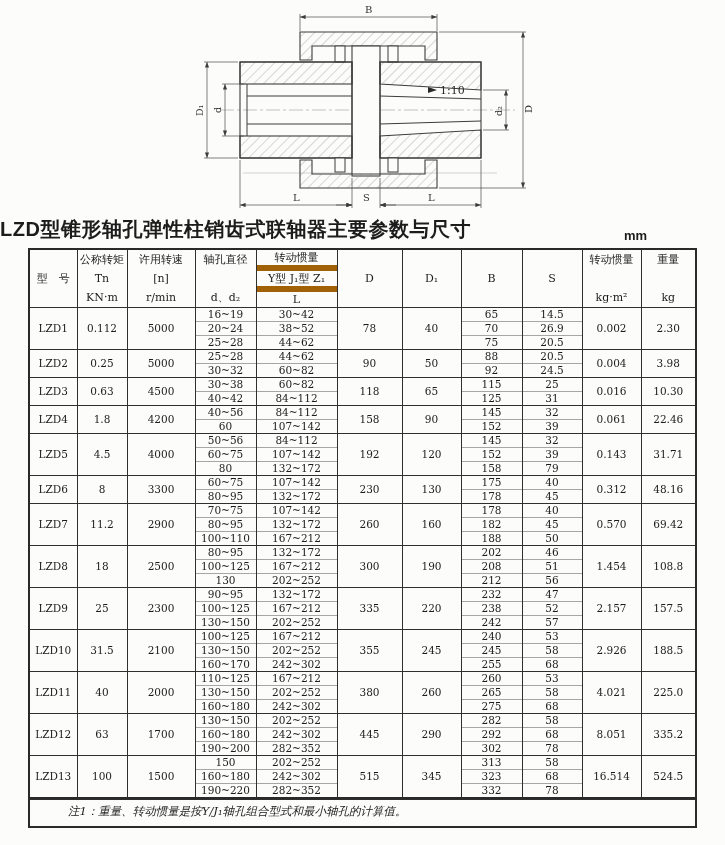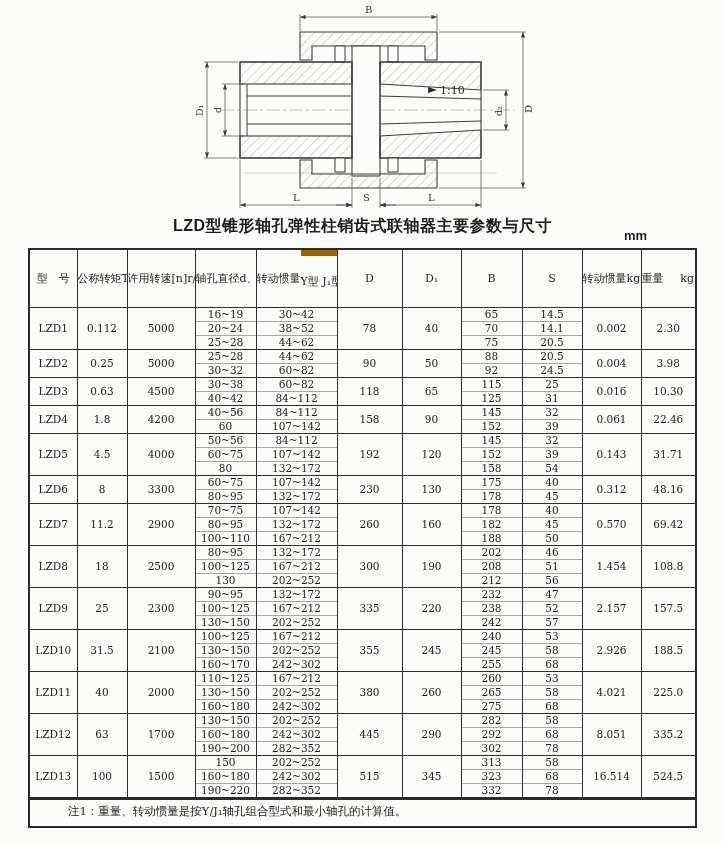--- a/index.html
+++ b/index.html
@@ -5,23 +5,23 @@
   html,body{margin:0;padding:0;}
   body{background:#e8e8e8;}
   .page{
     width:725px;height:845px;background:#fcfcfa;margin:0 auto;
     font-family:"DejaVu Serif","Liberation Serif",serif;color:#1c1c1c;
     position:relative;overflow:hidden;
   }
   .drawing{display:block;margin:0;}
   .title-row{position:relative;height:26px;margin-top:4px;}
   .doc-title{
-    position:absolute;left:0;right:0;text-align:center;
+    position:absolute;left:0;right:0;
     font-family:"Liberation Sans","DejaVu Sans",sans-serif;
-    font-weight:bold;font-size:16px;letter-spacing:.5px;
+    font-weight:bold;font-size:20px;letter-spacing:.5px;
   }
   .unit-label{
     position:absolute;right:78px;top:12px;
     font-family:"Liberation Sans","DejaVu Sans",sans-serif;
     font-size:13px;font-weight:bold;
   }
   table.spec{
     border-collapse:collapse;table-layout:fixed;
     width:669px;margin:6px auto 0 28px;
     border:2px solid #2a2a2a;
@@ -29,27 +29,27 @@
   table.spec th, table.spec td{
     border-left:1px solid #2f2f2f;border-right:1px solid #2f2f2f;
     border-top:1px solid #2f2f2f;
     padding:0;text-align:center;vertical-align:middle;
     font-weight:normal;font-size:10.5px;line-height:13px;height:13px;
     overflow:hidden;white-space:nowrap;
   }
   table.spec thead th{border-bottom:1px solid #2f2f2f;font-size:11px;}
   tr.sub td{border-top:1px solid #a6a6a6;}
   td.model-cell{font-size:11px;}
-  .hstack{display:flex;flex-direction:row;justify-content:space-between;height:57px;}
+  .hstack{display:flex;flex-direction:column;justify-content:space-between;height:57px;}
   .hstack > div{flex:1;display:flex;align-items:center;justify-content:center;}
   .hstack.ruled > div + div{border-top:6px solid #a16207;}
   .notes{
     width:669px;margin:0 auto 0 28px;box-sizing:border-box;
     border:2px solid #2a2a2a;border-top:1px solid #2f2f2f;
-    padding:4px 6px 7px 38px;font-size:11.5px;line-height:15px;
+    padding:4px 6px 7px 38px;font-size:11.5px;line-height:15px;font-style:italic;
   }
   .notes .note2{padding-left:13px;}
 </style>
 </head>
 <body>
 
 <div class="page">
 
   <svg class="drawing" width="725" height="212" viewBox="0 0 725 212">
     <defs>
@@ -226,21 +226,21 @@
           <td rowspan="3">40</td>
           <td>65</td>
           <td>14.5</td>
           <td rowspan="3">0.002</td>
           <td rowspan="3">2.30</td>
         </tr>
         <tr class="sub">
           <td>20~24</td>
           <td>38~52</td>
           <td>70</td>
-          <td>14.1</td>
+          <td>26.9</td>
         </tr>
         <tr class="sub">
           <td>25~28</td>
           <td>44~62</td>
           <td>75</td>
           <td>20.5</td>
         </tr>
         <tr>
           <td rowspan="2" class="model-cell">LZD2</td>
           <td rowspan="2">0.25</td>
@@ -314,21 +314,21 @@
         <tr class="sub">
           <td>60~75</td>
           <td>107~142</td>
           <td>152</td>
           <td>39</td>
         </tr>
         <tr class="sub">
           <td>80</td>
           <td>132~172</td>
           <td>158</td>
-          <td>54</td>
+          <td>79</td>
         </tr>
         <tr>
           <td rowspan="2" class="model-cell">LZD6</td>
           <td rowspan="2">8</td>
           <td rowspan="2">3300</td>
           <td>60~75</td>
           <td>107~142</td>
           <td rowspan="2">230</td>
           <td rowspan="2">130</td>
           <td>175</td>

